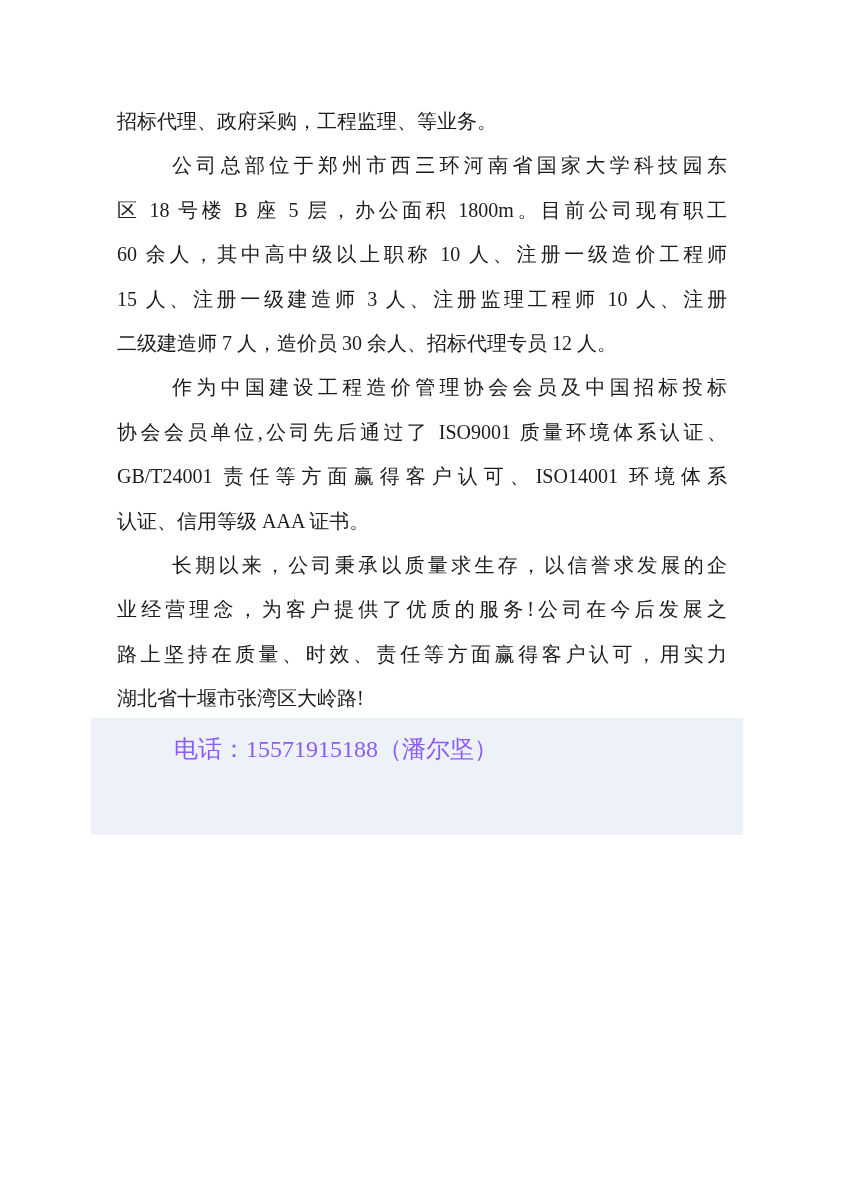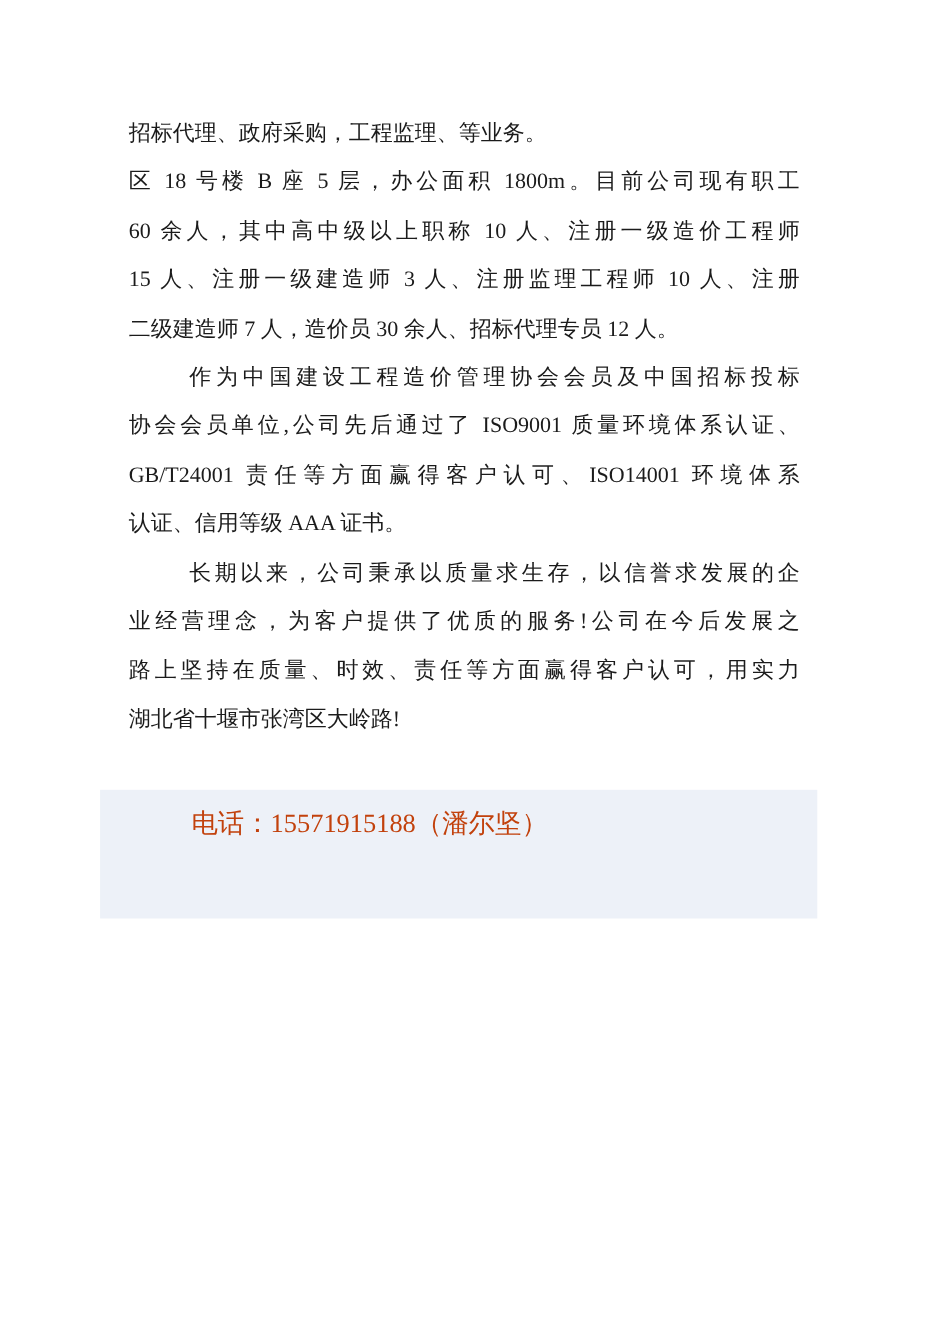--- a/index.html
+++ b/index.html
@@ -34,31 +34,32 @@
     left: 91px; top: 718px;
     width: 652px; height: 117px;
     background: #edf1f8;
   }
   .contact-text {
     position: absolute;
     left: 117px; top: 727px;
     width: 610px;
     font-size: 24px;
     line-height: 44.4px;
-    color: #c2410c;
+    color: #8b5cf6;
   }
   .contact-text .line { text-indent: 57px; }
 </style>
 </head>
 <body>
 
 <div class="page">
 
   <div class="body-text">
     <div class="line">招标代理、政府采购，工程监理、等业务。</div>
+    <div class="line justify indent">公司总部位于郑州市西三环河南省国家大学科技园东</div>
     <div class="line justify">区 18 号楼 B 座 5 层，办公面积 1800m。目前公司现有职工</div>
     <div class="line justify">60 余人，其中高中级以上职称 10 人、注册一级造价工程师</div>
     <div class="line justify">15 人、注册一级建造师 3 人、注册监理工程师 10 人、注册</div>
     <div class="line">二级建造师 7 人，造价员 30 余人、招标代理专员 12 人。</div>
     <div class="line justify indent">作为中国建设工程造价管理协会会员及中国招标投标</div>
     <div class="line justify">协会会员单位,公司先后通过了 ISO9001 质量环境体系认证、</div>
     <div class="line justify">GB/T24001 责任等方面赢得客户认可、ISO14001 环境体系</div>
     <div class="line">认证、信用等级 AAA 证书。</div>
     <div class="line justify indent">长期以来，公司秉承以质量求生存，以信誉求发展的企</div>
     <div class="line justify">业经营理念，为客户提供了优质的服务!公司在今后发展之</div>

